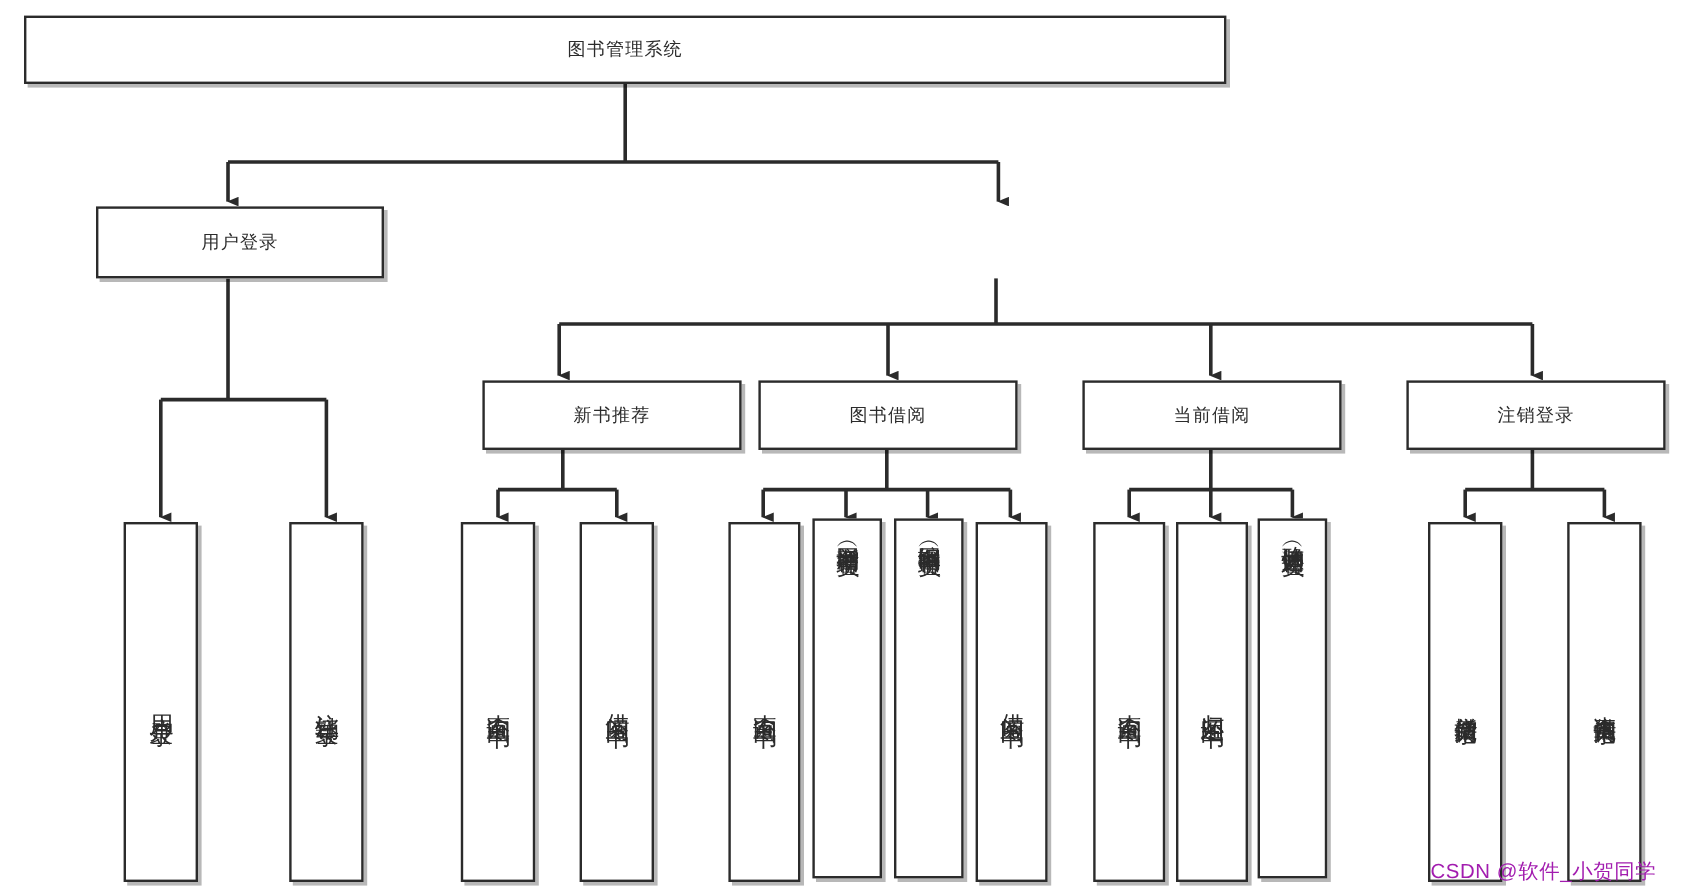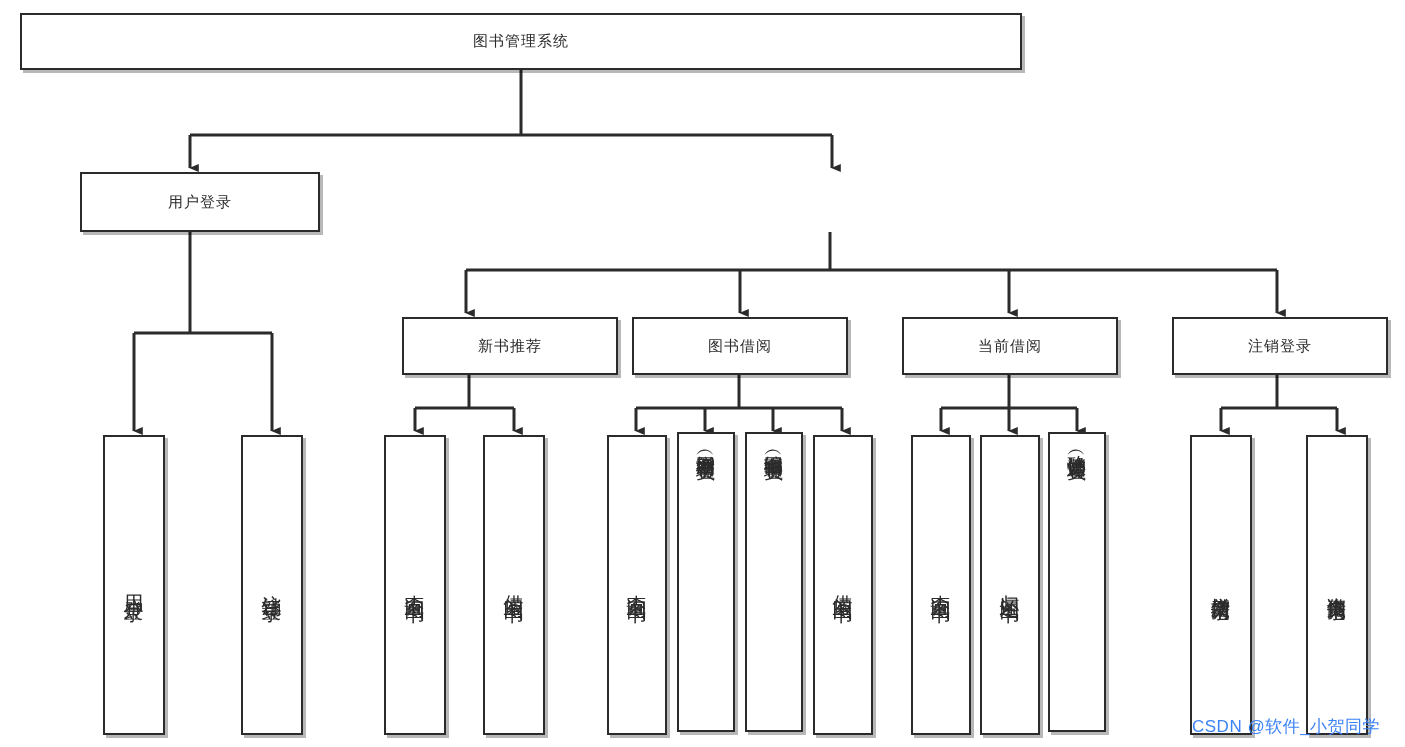--- a/index.html
+++ b/index.html
@@ -12,21 +12,21 @@
         box-shadow:3px 3px 0 rgba(0,0,0,0.28);
         display:flex;align-items:center;justify-content:center;
         color:#2b2b2b;}
   .node.h{font-size:15px;letter-spacing:1px;}
   .node.v{writing-mode:vertical-rl;text-orientation:upright;
           font-size:20px;letter-spacing:3px;
           align-items:center;justify-content:center;
           padding:6px 0;line-height:1;}
   .node.v.tight{font-size:19px;letter-spacing:1px;}
   .node.v.vtop{justify-content:flex-start;}
-  .watermark{position:absolute;color:#3b82f6;font-size:17px;
+  .watermark{position:absolute;color:#a21caf;font-size:17px;
              white-space:nowrap;letter-spacing:0.5px;}
 </style>
 </head>
 <body>
 
 <div id="stage">
 
   <svg id="wires" viewBox="0 0 1405 747" xmlns="http://www.w3.org/2000/svg">
     <defs>
       <marker id="arrow" viewBox="0 0 10 12" refX="5" refY="11" markerWidth="8" markerHeight="10" orient="auto-start-reverse" markerUnits="userSpaceOnUse">

